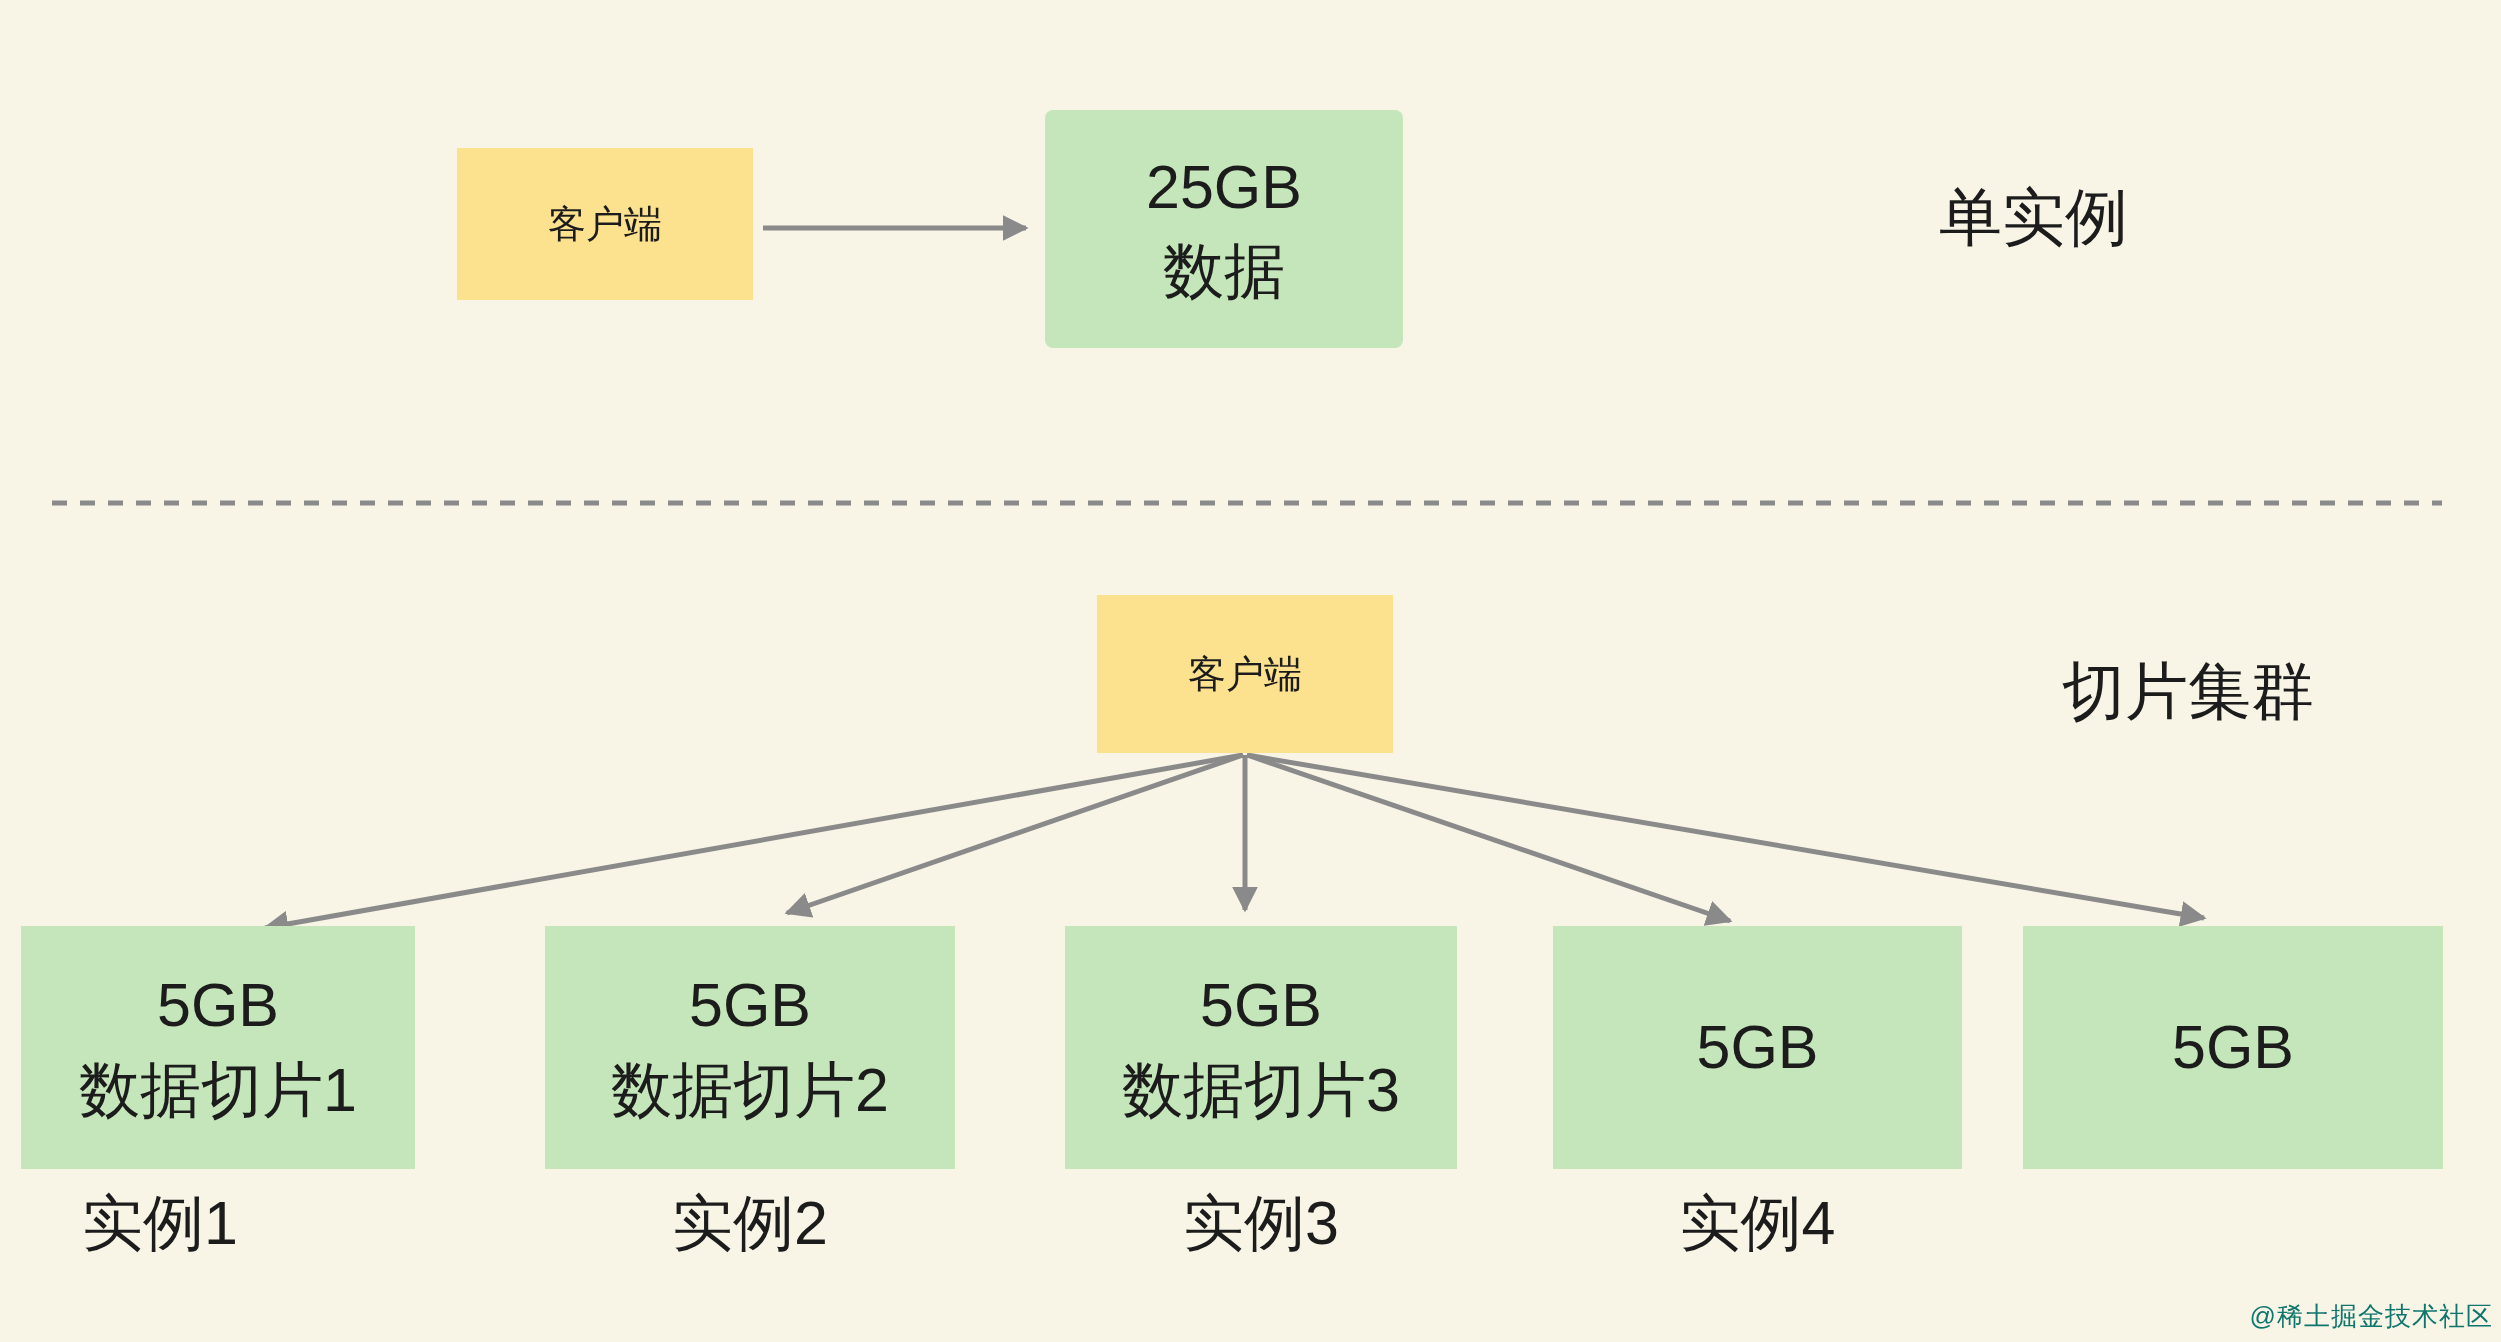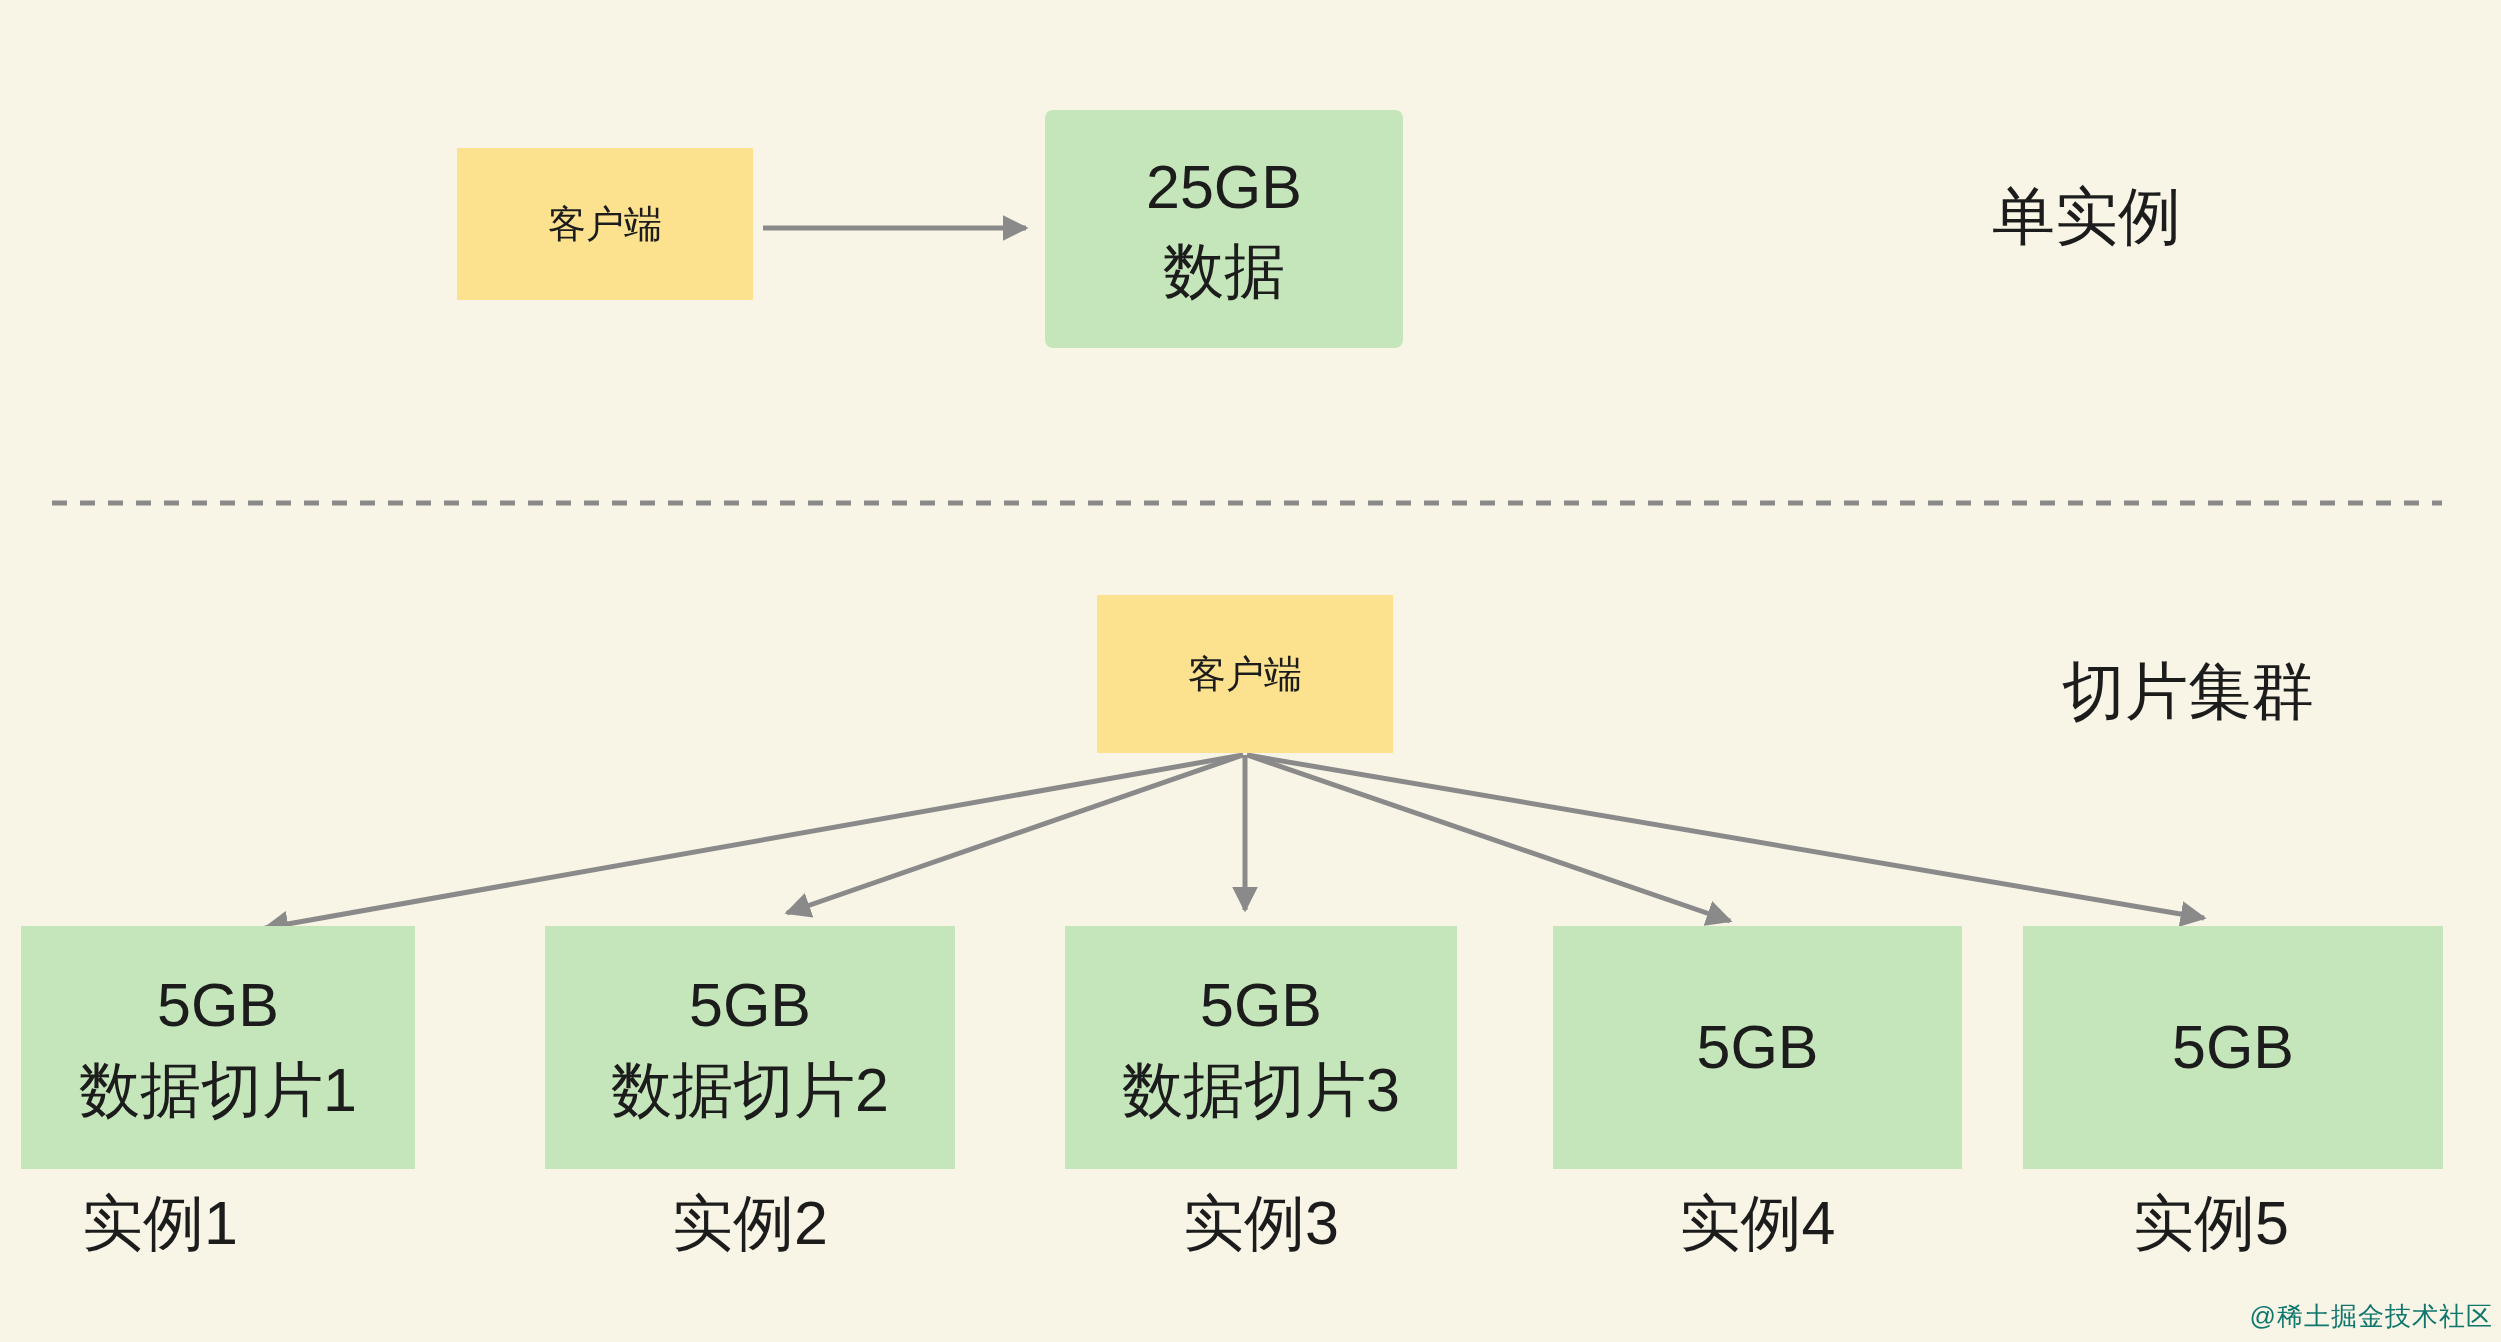--- a/index.html
+++ b/index.html
@@ -23,21 +23,21 @@
   .databox{font-size:61px;line-height:1.38;}
   .section-label{
     position:absolute;font-size:63px;line-height:1;white-space:nowrap;
   }
   .instance-label{
     position:absolute;font-size:61px;line-height:1;text-align:center;
   }
   
   .client-top{left:457px;top:148px;width:296px;height:152px;}
   .data-top{left:1045px;top:110px;width:358px;height:238px;border-radius:8px;}
-  .label-single{left:1992px;top:186px;font-family:Liberation Serif, serif;}
+  .label-single{left:1939px;top:186px;}
   
   .client-bottom{left:1097px;top:595px;width:296px;height:158px;}
   .shard-box{top:926px;height:243px;}
   .shard1{left:21px;width:394px;}
   .shard2{left:545px;width:410px;}
   .shard3{left:1065px;width:392px;}
   .shard4{left:1553px;width:409px;}
   .shard5{left:2023px;width:420px;}
   .ilabel{top:1188px;height:70px;display:flex;align-items:center;justify-content:center;}
   .ilabel1{left:21px;width:394px;transform:translateX(-58px);}
@@ -108,17 +108,16 @@
     <span>5GB</span>
   </div>
   <div class="box green databox shard-box shard5">
     <span>5GB</span>
   </div>
 
   <div class="instance-label ilabel ilabel1">实例1</div>
   <div class="instance-label ilabel ilabel2">实例2</div>
   <div class="instance-label ilabel ilabel3">实例3</div>
   <div class="instance-label ilabel ilabel4">实例4</div>
-  <div class="instance-label ilabel ilabel5">实例5</div>
 
   <div class="watermark">@稀土掘金技术社区</div>
 
 </div>
 
 </body></html>

